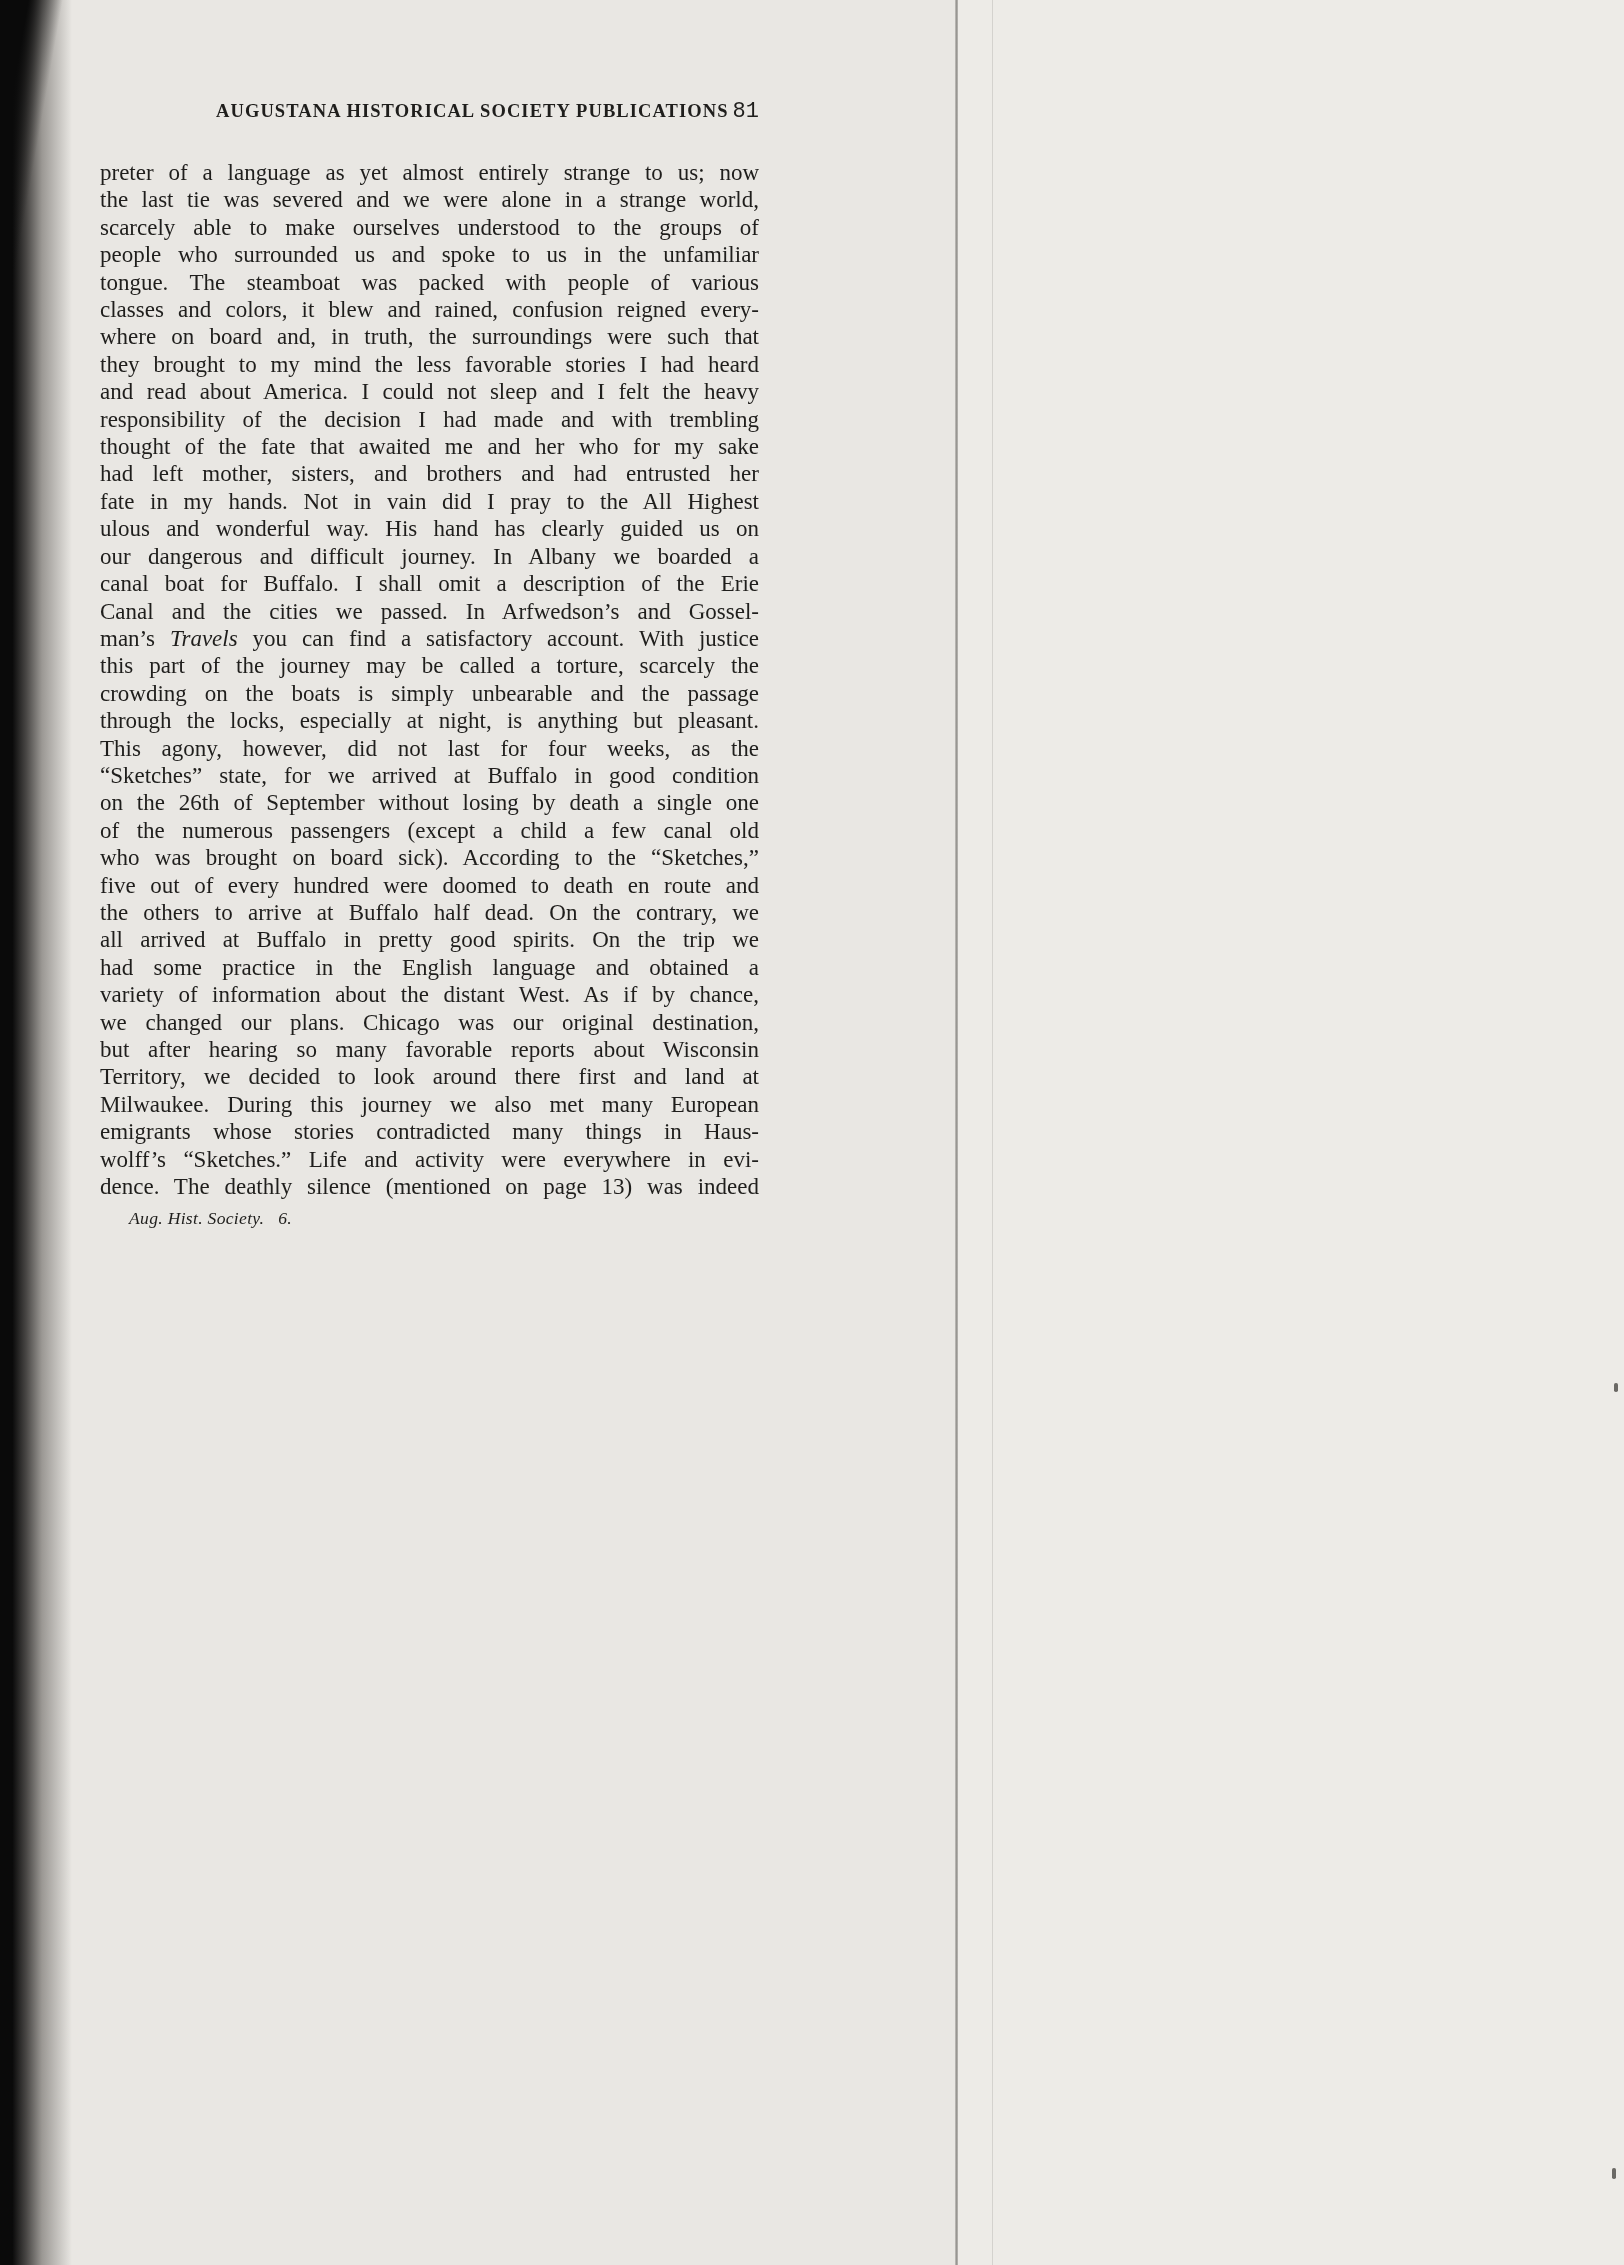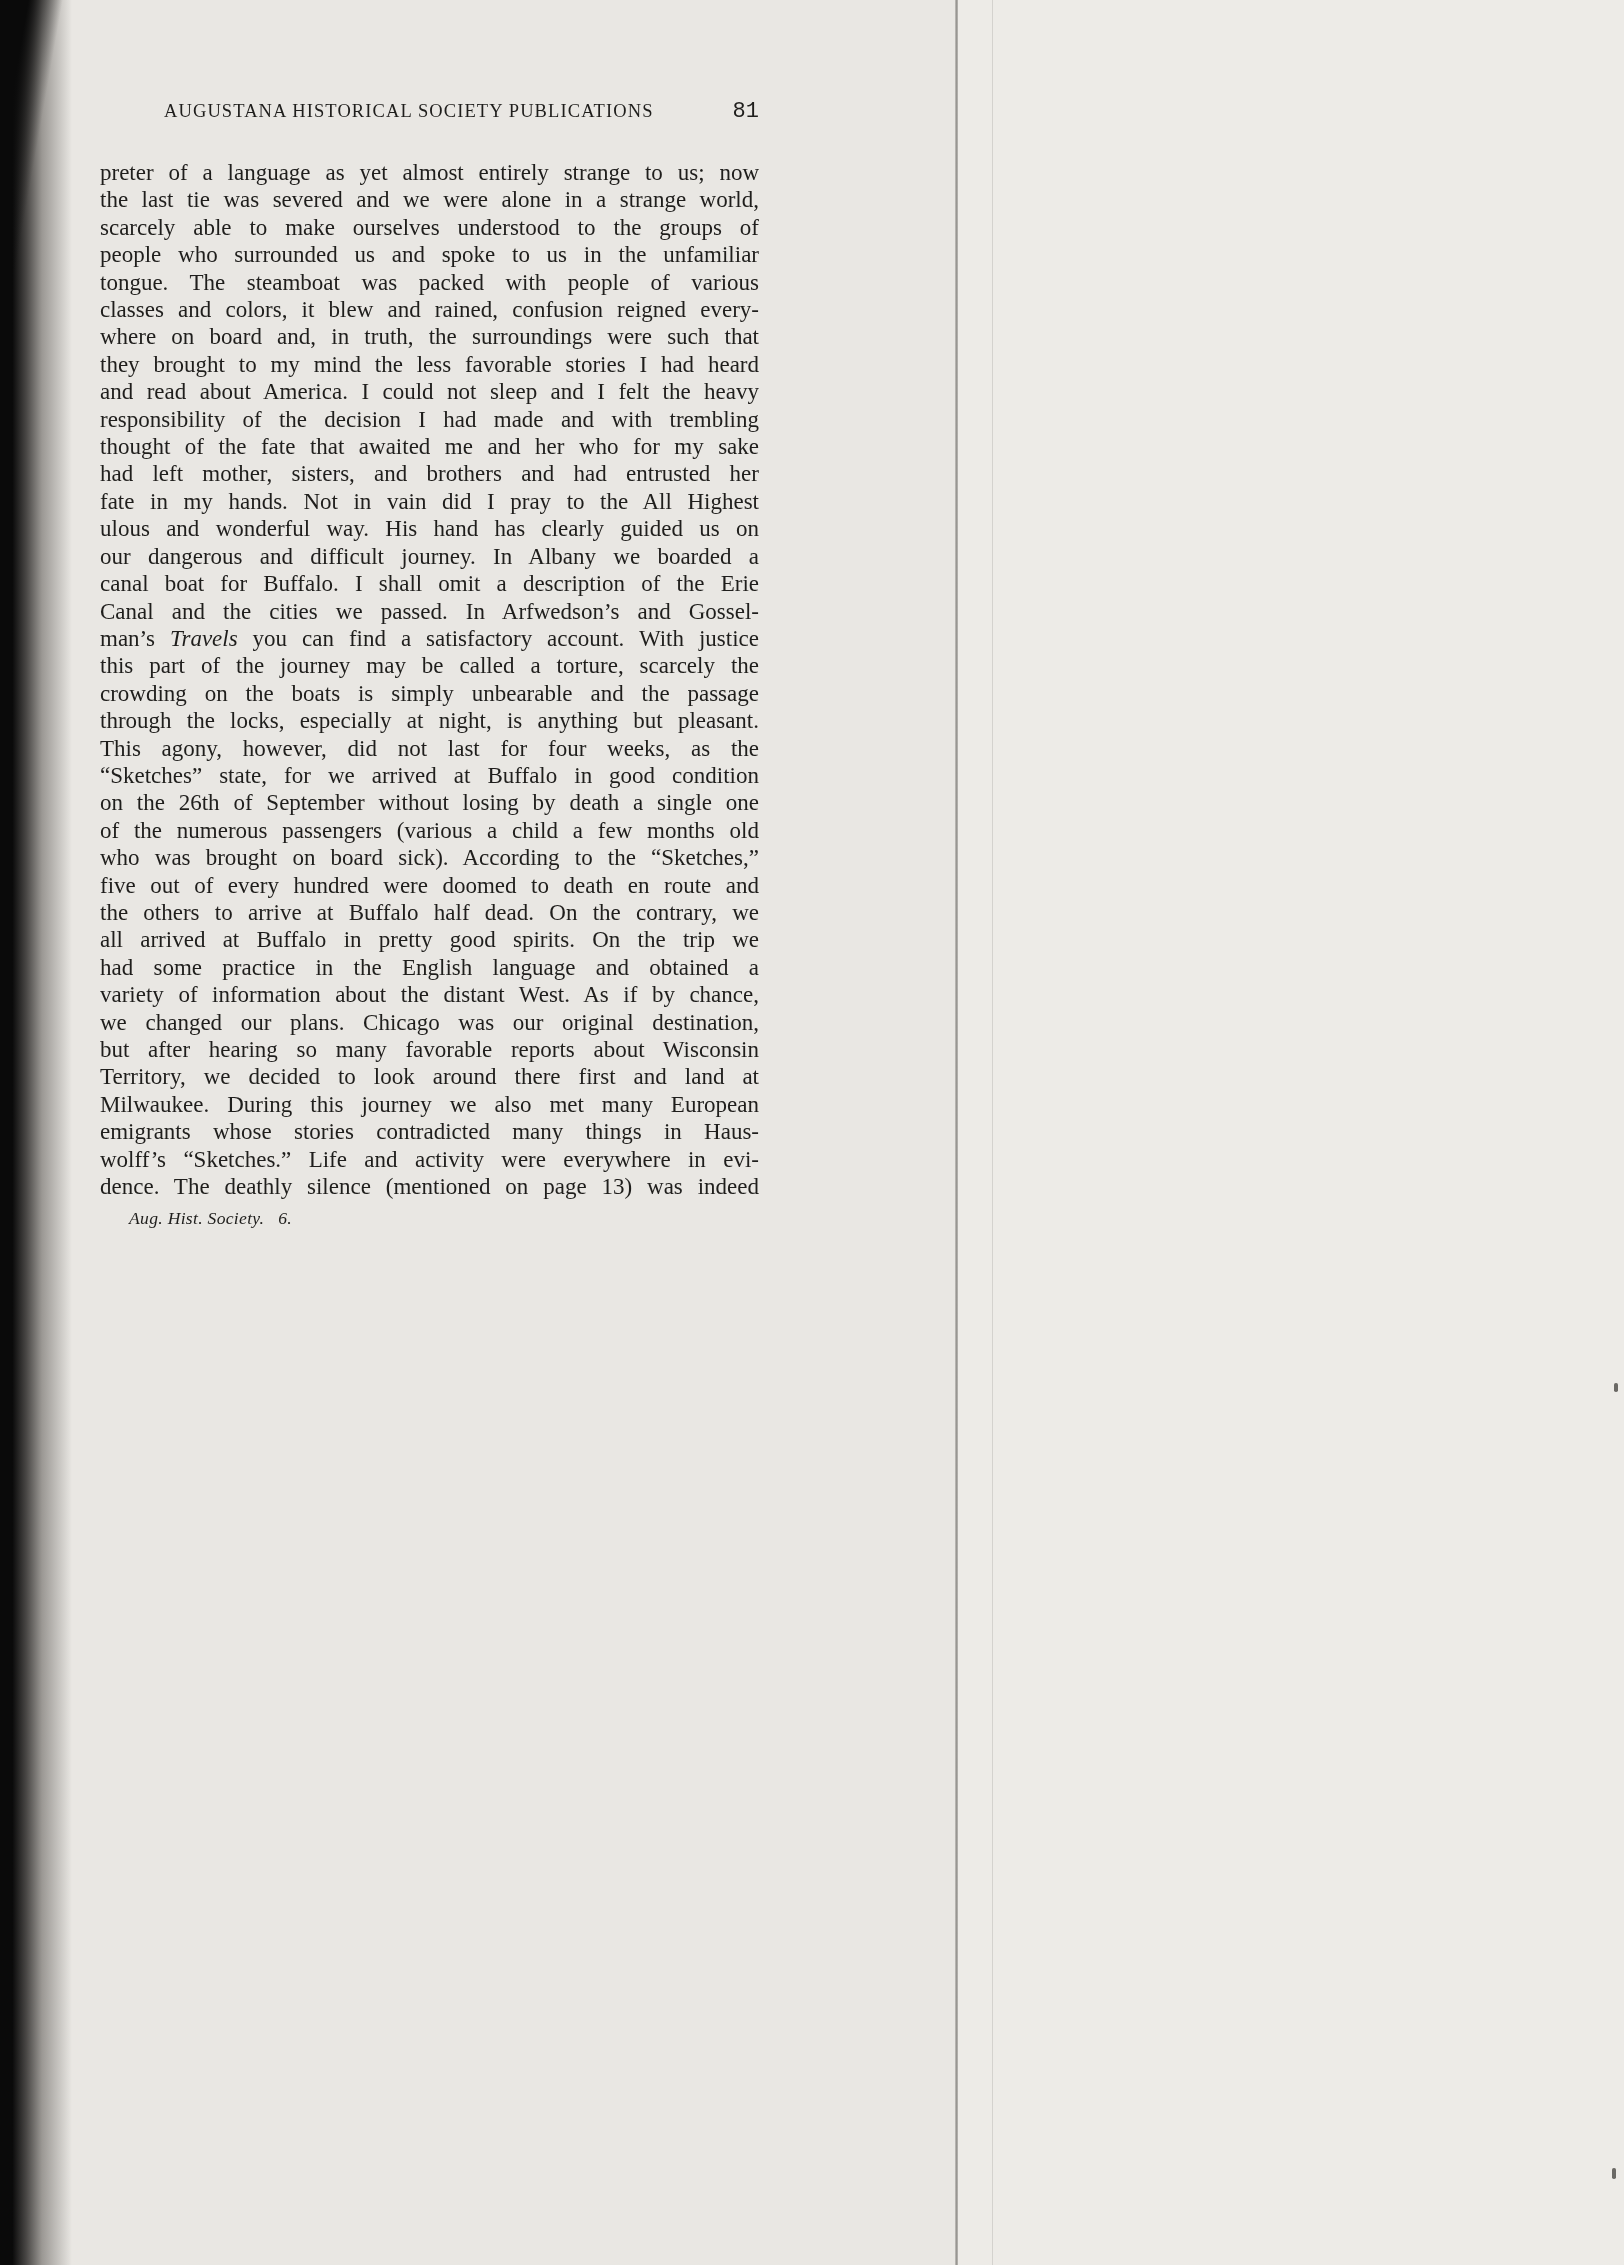--- a/index.html
+++ b/index.html
@@ -73,22 +73,22 @@
     left: 100px;
     top: 99px;
     width: 659px;
   }
   .header {
     display: flex;
     align-items: baseline;
     height: 30px;
   }
   .running-title {
-    margin-left: 64px;
-    font-weight: normal;
+    margin-left: 116px;
+    font-weight: bold;
     font-size: 18.5px;
     letter-spacing: 1.1px;
     white-space: nowrap;
   }
   .page-number {
     margin-left: auto;
     font-size: 22px;
     font-family: Liberation Mono, monospace;
   }
   .body-text {
@@ -146,21 +146,21 @@
         <div class="line">our dangerous and difficult journey. In Albany we boarded a</div>
         <div class="line">canal boat for Buffalo. I shall omit a description of the Erie</div>
         <div class="line">Canal and the cities we passed. In Arfwedson’s and Gossel-</div>
         <div class="line">man’s <i>Travels</i> you can find a satisfactory account. With justice</div>
         <div class="line">this part of the journey may be called a torture, scarcely the</div>
         <div class="line">crowding on the boats is simply unbearable and the passage</div>
         <div class="line">through the locks, especially at night, is anything but pleasant.</div>
         <div class="line">This agony, however, did not last for four weeks, as the</div>
         <div class="line">“Sketches” state, for we arrived at Buffalo in good condition</div>
         <div class="line">on the 26th of September without losing by death a single one</div>
-        <div class="line">of the numerous passengers (various a child a few months old</div>
+        <div class="line">of the numerous passengers (except a child a few canal old</div>
         <div class="line">who was brought on board sick). According to the “Sketches,”</div>
         <div class="line">five out of every hundred were doomed to death en route and</div>
         <div class="line">the others to arrive at Buffalo half dead. On the contrary, we</div>
         <div class="line">all arrived at Buffalo in pretty good spirits. On the trip we</div>
         <div class="line">had some practice in the English language and obtained a</div>
         <div class="line">variety of information about the distant West. As if by chance,</div>
         <div class="line">we changed our plans. Chicago was our original destination,</div>
         <div class="line">but after hearing so many favorable reports about Wisconsin</div>
         <div class="line">Territory, we decided to look around there first and land at</div>
         <div class="line">Milwaukee. During this journey we also met many European</div>

